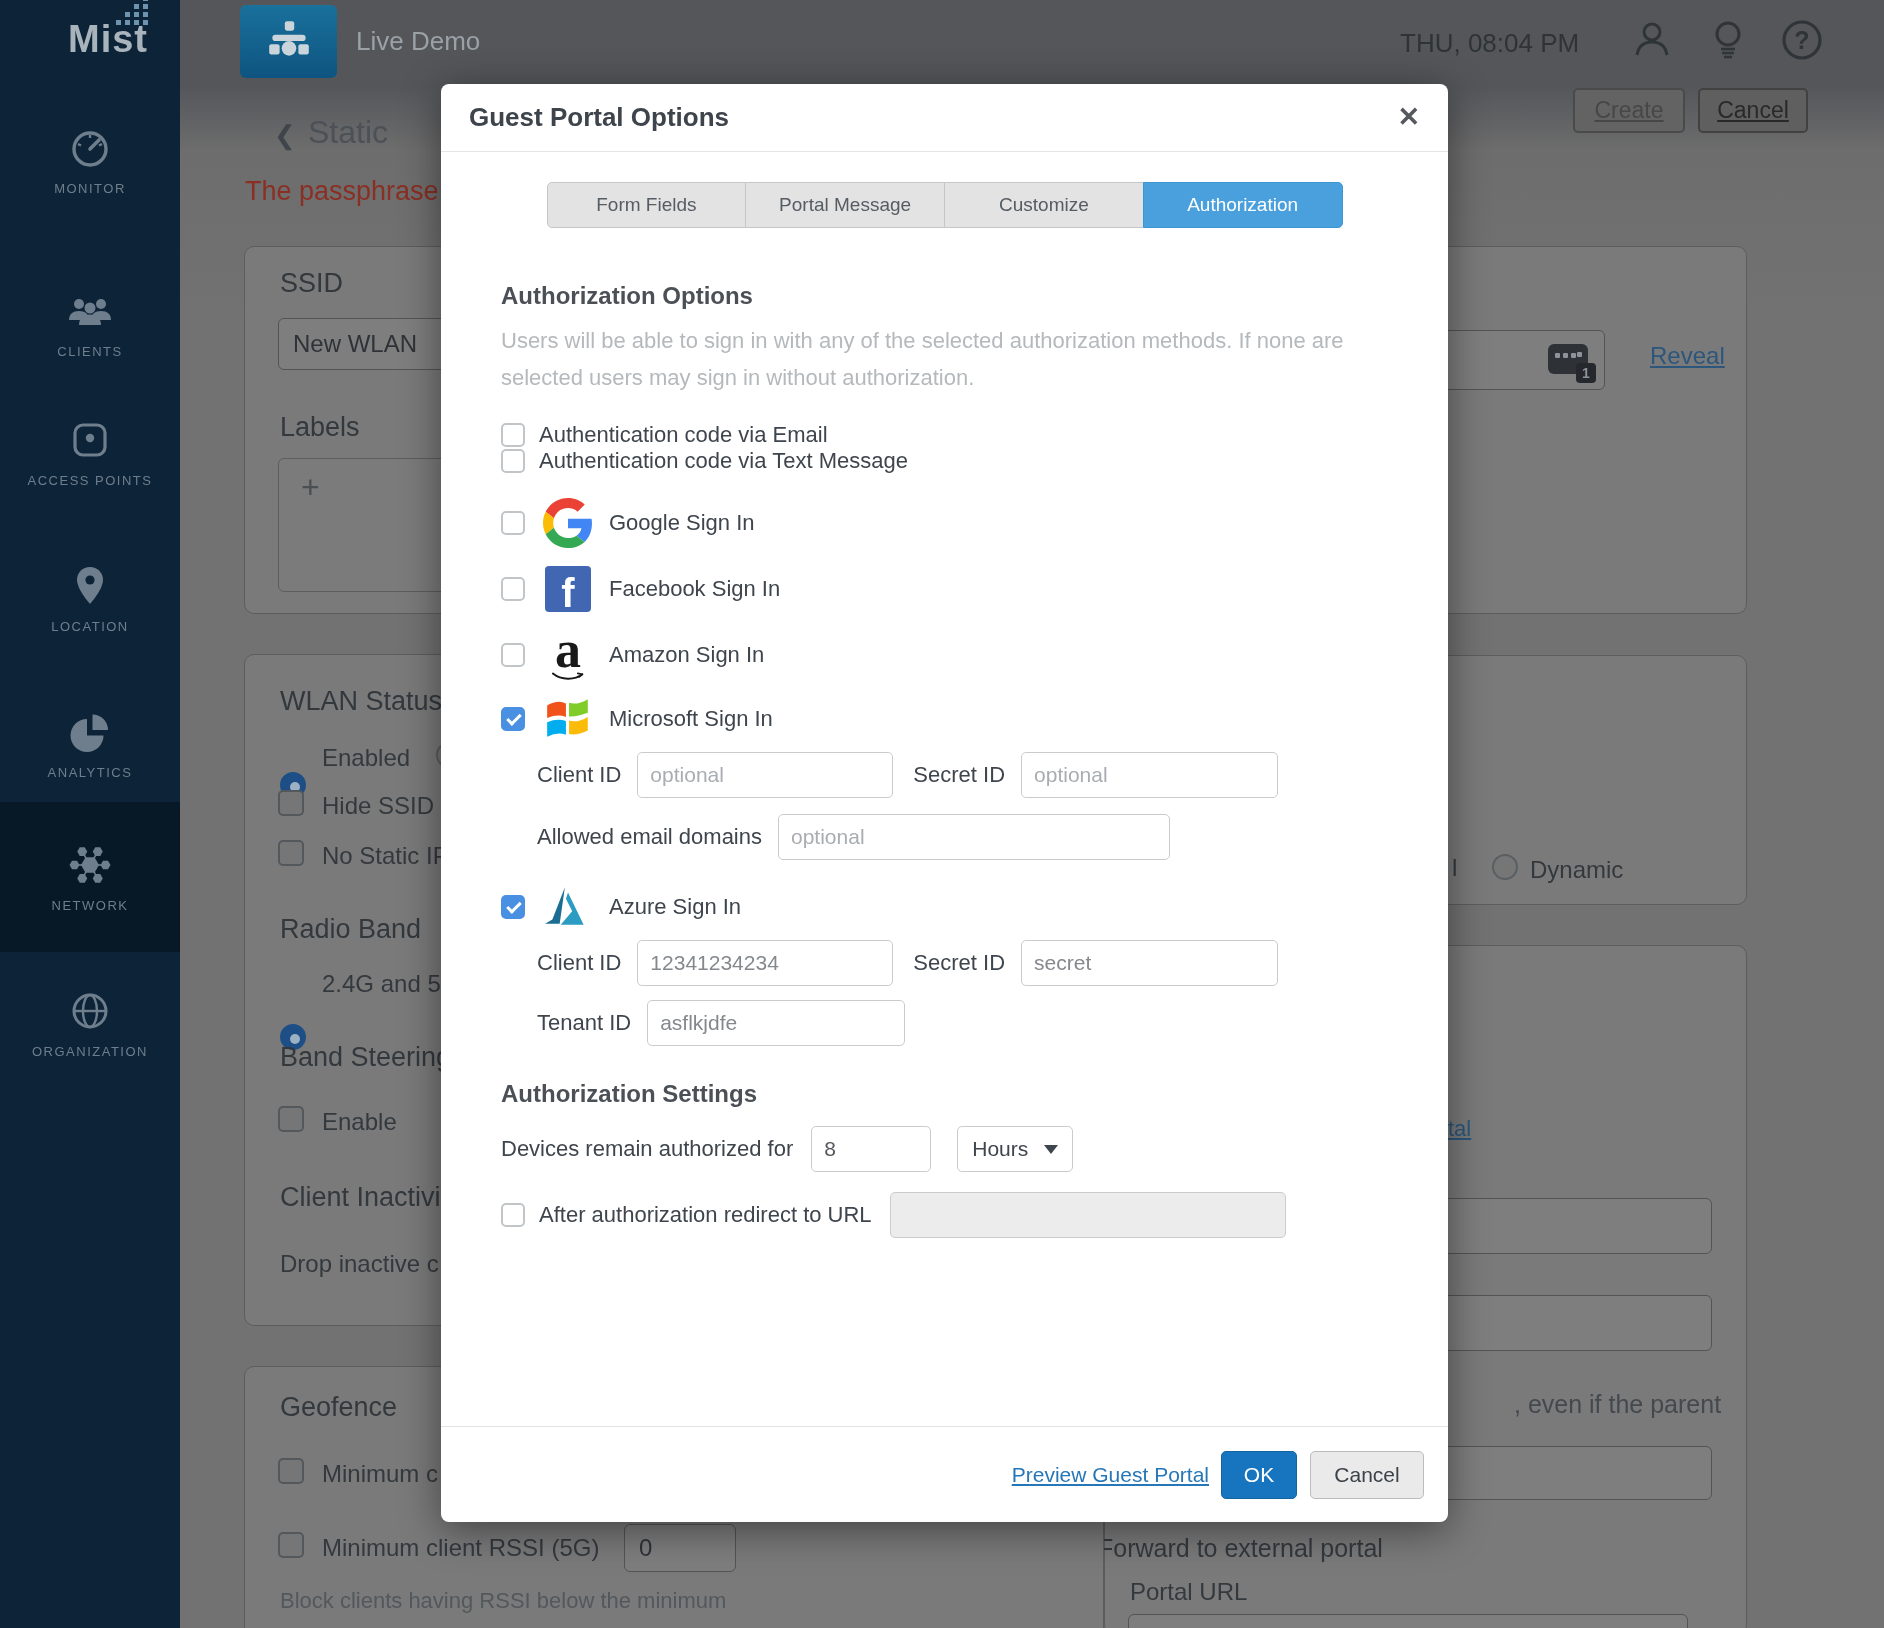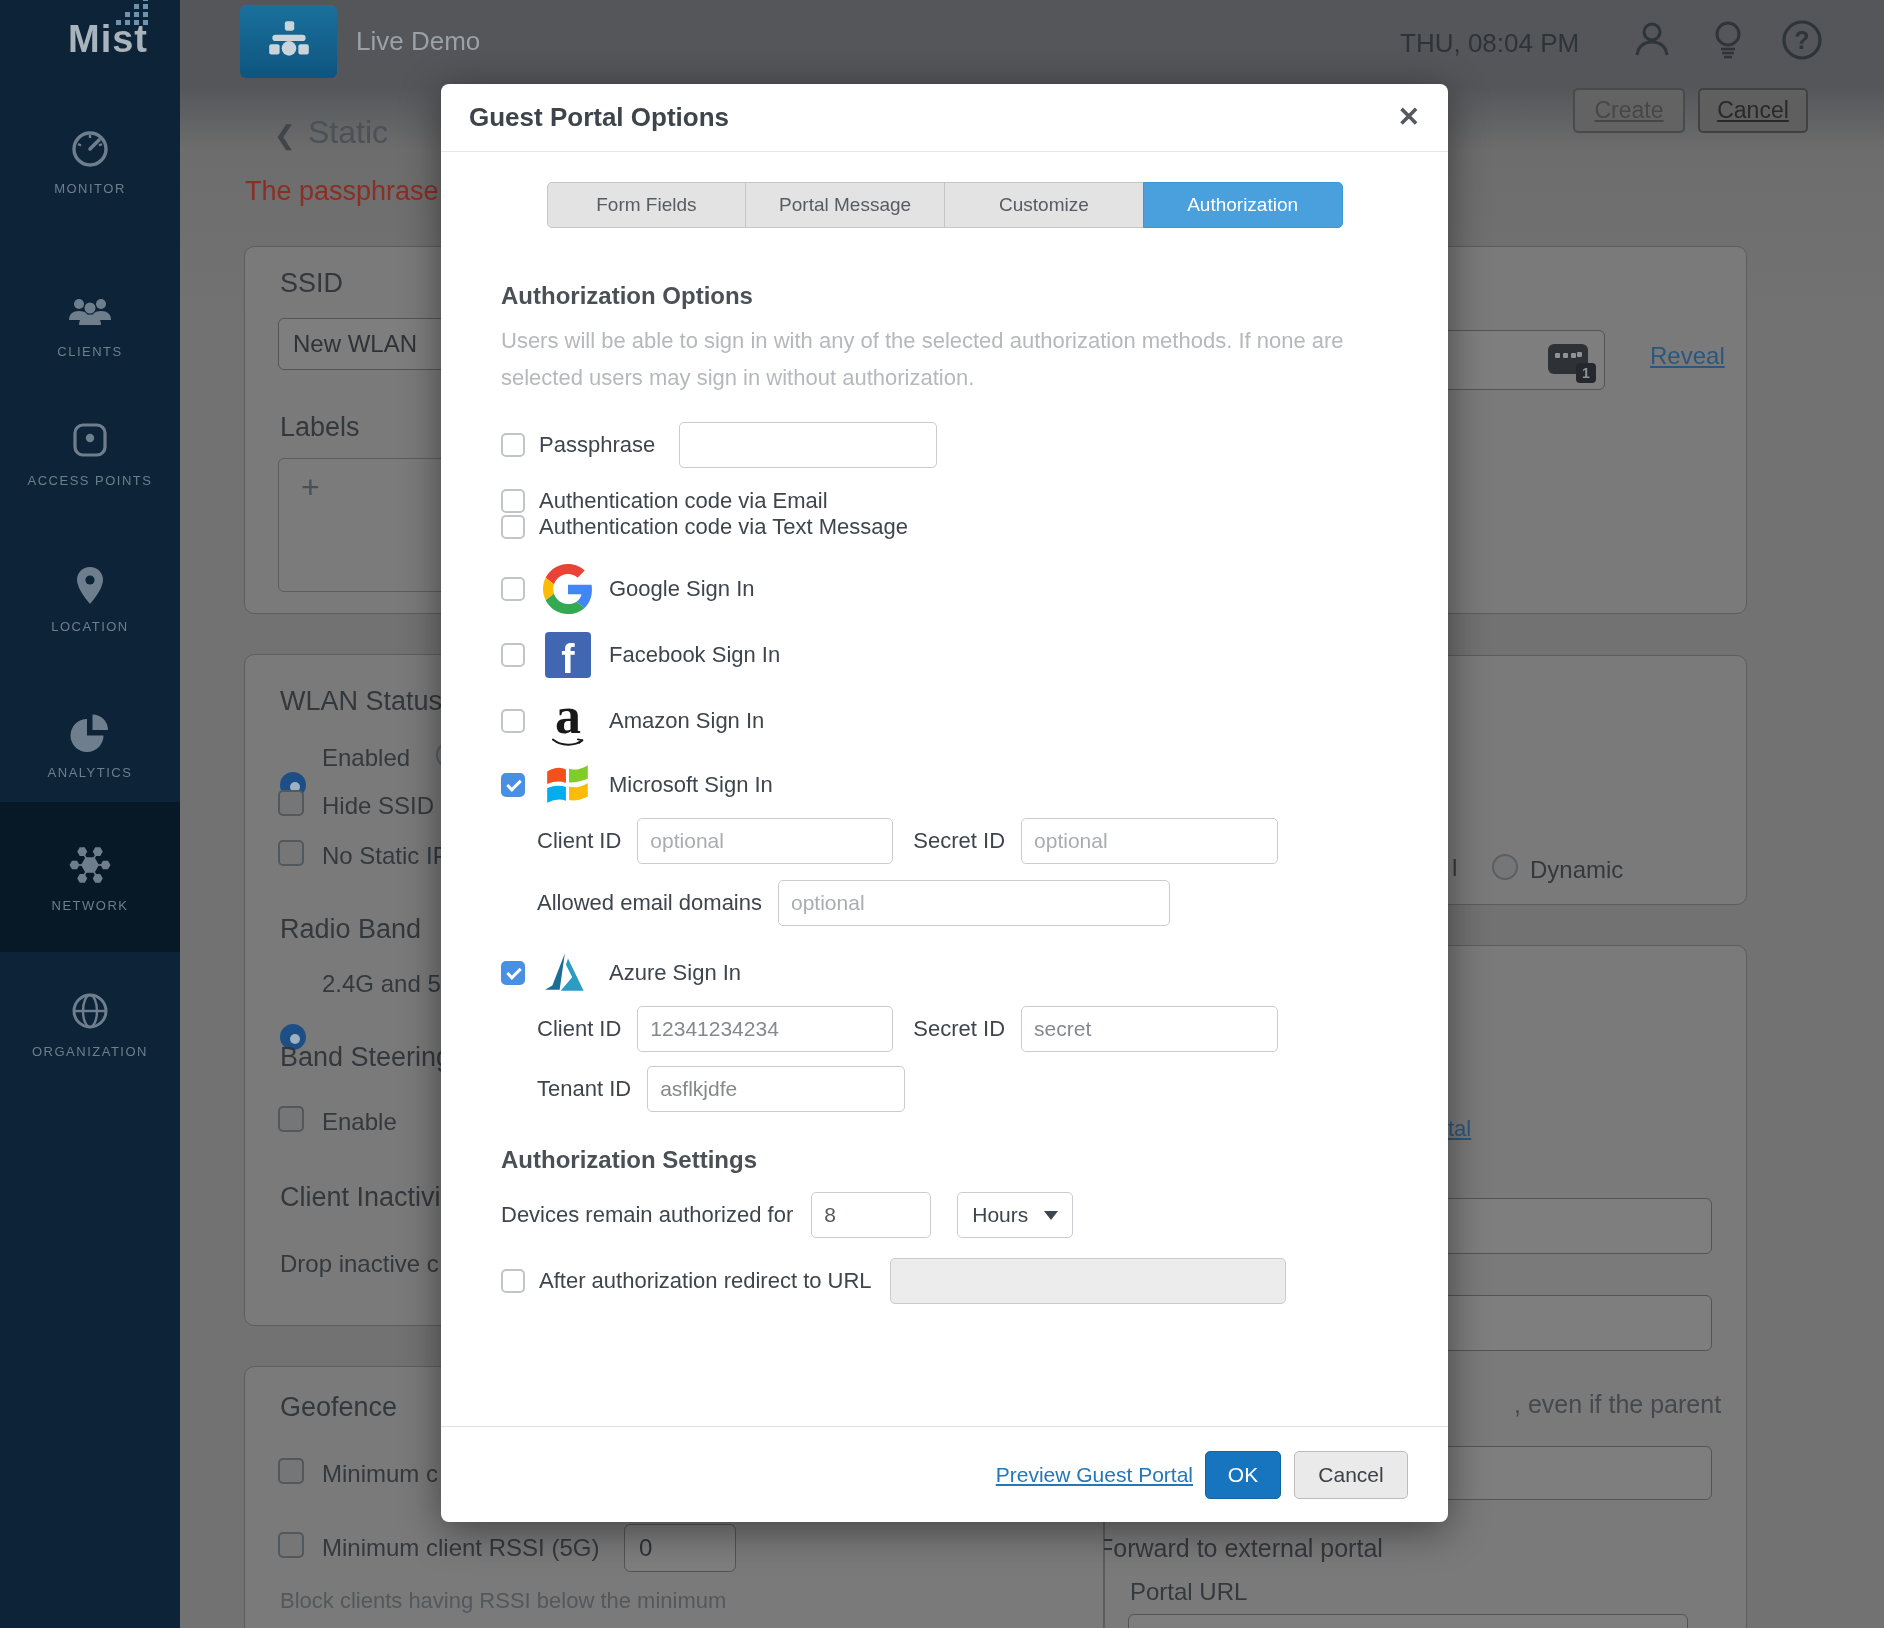--- a/index.html
+++ b/index.html
@@ -58,21 +58,21 @@
   .cb.checked { background:#4a90e2; border-color:#4a90e2; position:relative; }
   .cb.checked::after { content:''; position:absolute; left:4px; top:5px; width:11px; height:5px; border-left:3px solid #fff; border-bottom:3px solid #fff; transform:rotate(-45deg); }
   .lbl { font-size:22px; color:#3e454d; margin-left:14px; }
   .brand { width:54px; height:54px; margin-left:16px; display:flex; align-items:center; justify-content:center; flex:none; position:relative; }
   .txt { height:46px; border:1px solid #c9ccce; border-radius:5px; font-family:"Liberation Sans",sans-serif; font-size:21px; padding:0 12px; color:#85898d; background:#fff; }
   .txt::placeholder { color:#a9adb1; }
   .subrow { margin-left:36px; display:flex; align-items:center; }
   .sublbl { font-size:22px; color:#3e454d; margin-right:16px; }
   .selectbox { height:46px; border:1px solid #c9ccce; border-radius:5px; display:flex; align-items:center; padding:0 14px; font-size:21px; color:#3e454d; cursor:pointer; }
   .caret { width:0; height:0; border-left:7px solid transparent; border-right:7px solid transparent; border-top:9px solid #3e454d; margin-left:16px; }
-  .modal-footer { position:absolute; left:0; bottom:0; width:100%; height:96px; border-top:1px solid #e2e2e2; display:flex; align-items:center; justify-content:flex-end; padding-right:40px; }
+  .modal-footer { position:absolute; left:0; bottom:0; width:100%; height:96px; border-top:1px solid #e2e2e2; display:flex; align-items:center; justify-content:flex-end; padding-right:24px; }
   .link { color:#2577b8; text-decoration:underline; font-size:21px; cursor:pointer; }
   .btn-ok { width:76px; height:48px; margin-left:12px; background:#1774bf; border:1px solid #13659f; border-radius:5px; color:#fff; font-size:21px; display:flex; align-items:center; justify-content:center; cursor:pointer; }
   .btn-cancel { width:114px; height:48px; margin-left:13px; background:#eaeaea; border:1px solid #bcbcbc; border-radius:5px; color:#3c4248; font-size:21px; display:flex; align-items:center; justify-content:center; cursor:pointer; }
   .fb-icon { width:46px; height:46px; background:#4267b2; border-radius:4px; color:#fff; font-weight:bold; font-size:40px; display:flex; align-items:flex-end; justify-content:center; overflow:hidden; line-height:0.95; }
   .kbd-icon { position:relative; width:40px; height:30px; background:#2e3236; border-radius:6px; }
   .kbd-icon .dots { position:absolute; left:7px; top:9px; width:5px; height:5px; border-radius:1px; background:#8d9399; box-shadow:8px 0 0 #8d9399, 16px 0 0 #8d9399, 22px -1px 0 0 #8d9399; }
   .kbd-badge { position:absolute; right:-8px; bottom:-9px; width:20px; height:20px; background:#25282c; border-radius:4px; color:#8d9399; font-size:14px; font-weight:bold; display:flex; align-items:center; justify-content:center; }
 </style>
 </head>
 <body>
@@ -295,25 +295,20 @@
     <div class="tab">Form Fields</div>
     <div class="tab">Portal Message</div>
     <div class="tab">Customize</div>
     <div class="tab active">Authorization</div>
   </div>
 
   <div class="content">
     <div class="sec-h">Authorization Options</div>
     <div class="desc">Users will be able to sign in with any of the selected authorization methods. If none are selected users may sign in without authorization.</div>
 
-    <div class="row" style="margin-bottom:20px;">
-      <span class="cb"></span>
-      <span class="lbl">Passphrase</span>
-      <input class="txt" style="width: 258px; margin-left: 24px;" value="">
-    </div>
 
     <div class="row" style="">
       <span class="cb"></span>
       <span class="lbl">Authentication code via Email</span>
     </div>
 
     <div class="row" style="margin-bottom:22px;">
       <span class="cb"></span>
       <span class="lbl">Authentication code via Text Message</span>
     </div>

